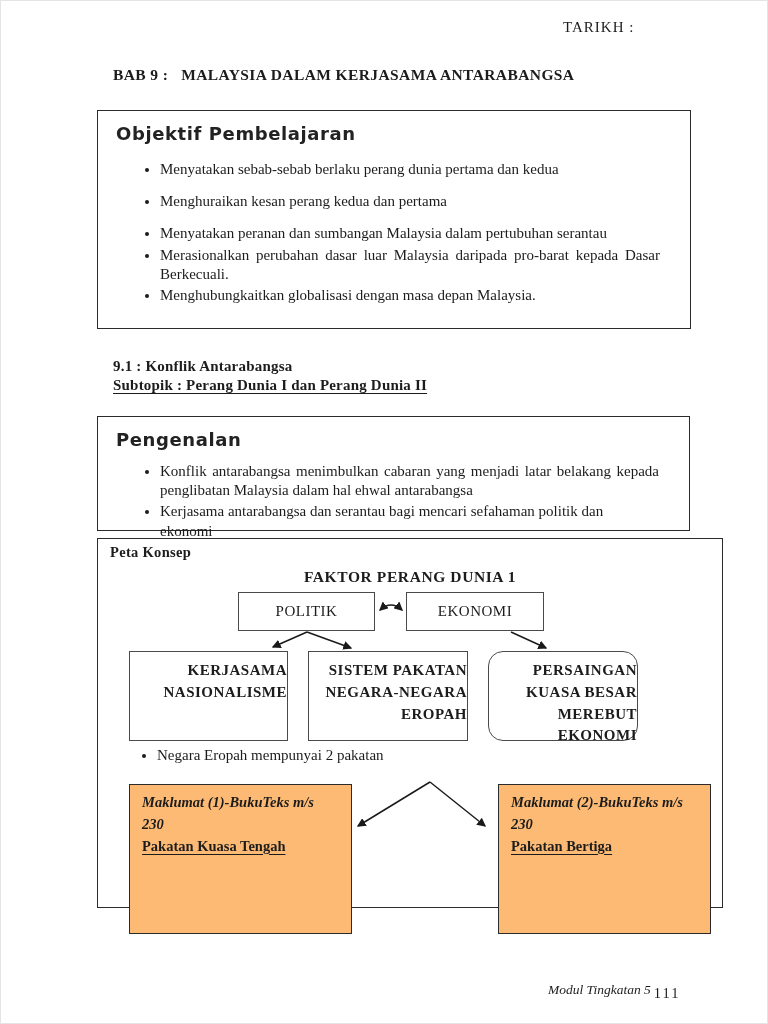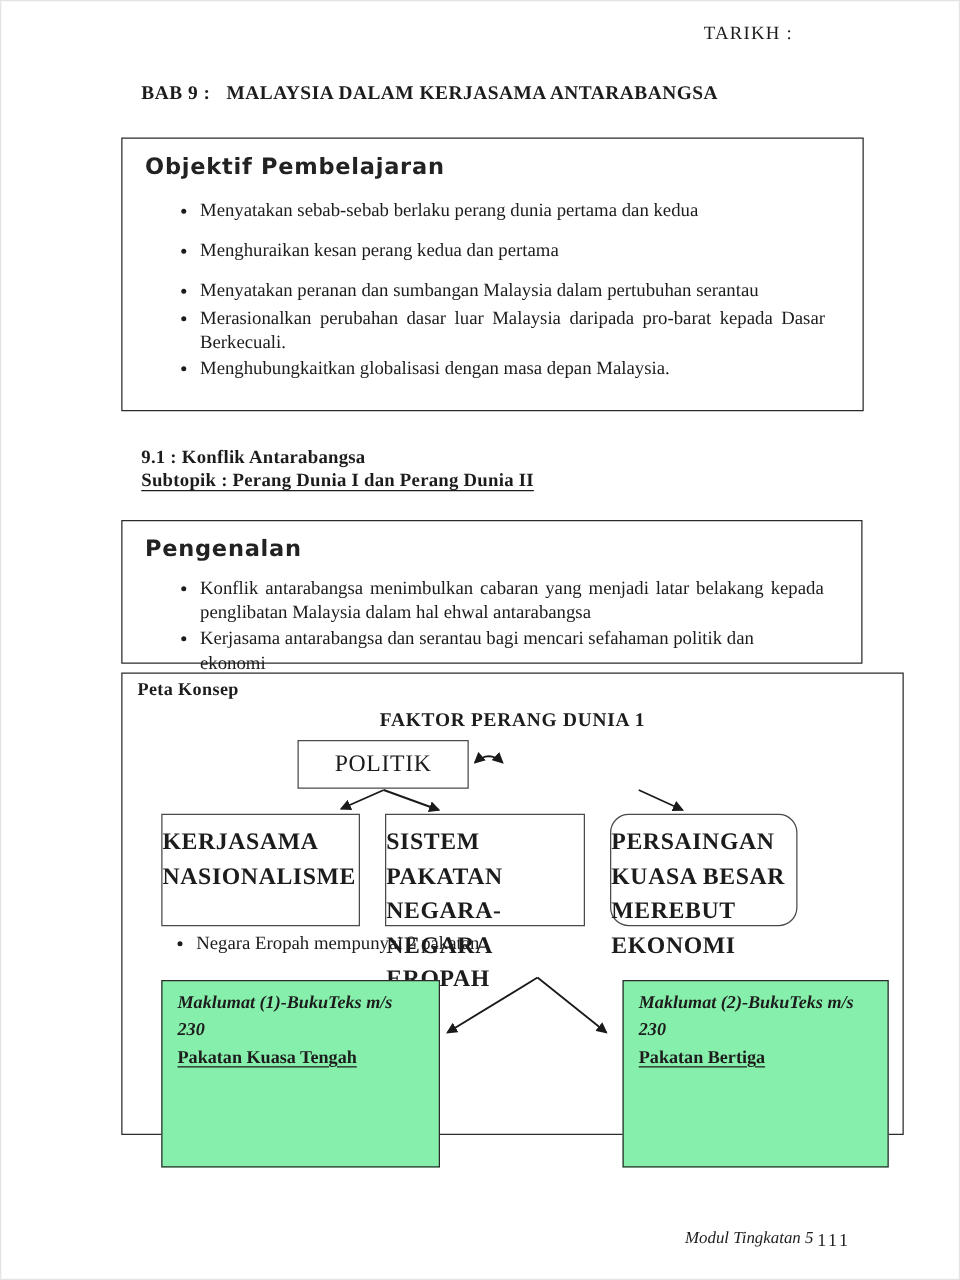--- a/index.html
+++ b/index.html
@@ -33,35 +33,35 @@
   .section-head{position:absolute;left:113px;font-size:15px;font-weight:bold;letter-spacing:.2px;}
   #topic-line{top:358px;}
   #subtopic-line{top:377px;text-decoration:underline;text-underline-offset:3px;}
 
   
   #peta-box{left:97px;top:538px;width:626px;height:370px;border-width:1.5px;}
   .peta-label{position:absolute;left:12px;top:5px;font-size:14.5px;font-weight:bold;letter-spacing:.3px;}
   .peta-title{position:absolute;left:0;top:29px;width:100%;text-align:center;font-size:15.5px;font-weight:bold;letter-spacing:.6px;}
   .node{
     position:absolute;box-sizing:border-box;border:1.8px solid #4a4a4a;background:#fff;
-    display:flex;align-items:center;justify-content:center;text-align:left;
-    font-size:19px;letter-spacing:.5px;
+    display:flex;align-items:center;justify-content:center;text-align:right;
+    font-size:15px;letter-spacing:.5px;
   }
   #node-politik{left:140px;top:53px;width:137px;height:39px;}
   #node-ekonomi{left:308px;top:53px;width:138px;height:39px;}
   .node.row{align-items:flex-start;padding-top:8px;font-weight:bold;line-height:1.45;}
   #node-kemunculan{left:31px;top:112px;width:159px;height:90px;}
   #node-sistem{left:210px;top:112px;width:160px;height:90px;}
   #node-persaingan{left:390px;top:112px;width:150px;height:90px;border-radius:15px;}
 
   .peta-note{position:absolute;left:36px;top:208px;margin:0;padding:0 0 0 23px;font-size:15px;}
   .peta-note li{list-style:disc;}
 
   .maklumat{
-    position:absolute;box-sizing:border-box;border:1.5px solid #2b2b2b;background:#86efac;
+    position:absolute;box-sizing:border-box;border:1.5px solid #2b2b2b;background:#fdba74;
     padding:7px 10px 0 12px;font-size:14.5px;font-weight:bold;line-height:1.5;
   }
   #maklumat-1{left:31px;top:245px;width:223px;height:150px;}
   #maklumat-2{left:400px;top:245px;width:213px;height:150px;}
   .mk-info{font-style:italic;}
   .mk-link{text-decoration:underline;text-underline-offset:3px;}
 
   .arrows{position:absolute;left:0;top:0;pointer-events:none;}
 
   
@@ -97,20 +97,21 @@
     <li class="just">Konflik antarabangsa menimbulkan cabaran yang menjadi latar belakang kepada penglibatan Malaysia dalam hal ehwal antarabangsa</li>
     <li>Kerjasama antarabangsa dan serantau bagi mencari sefahaman politik dan ekonomi</li>
   </ul>
 </div>
 
 <div class="sec-box" id="peta-box">
   <div class="peta-label">Peta Konsep</div>
   <div class="peta-title">FAKTOR PERANG DUNIA 1</div>
 
   <div class="node" id="node-politik">POLITIK</div>
+  <div class="node" id="node-ekonomi">EKONOMI</div>
 
   <div class="node row" id="node-kemunculan">KERJASAMA NASIONALISME</div>
   <div class="node row" id="node-sistem">SISTEM PAKATAN NEGARA-NEGARA EROPAH</div>
   <div class="node row" id="node-persaingan">PERSAINGAN KUASA BESAR MEREBUT EKONOMI</div>
 
   <ul class="peta-note">
     <li>Negara Eropah mempunyai 2 pakatan</li>
   </ul>
 
   <div class="maklumat" id="maklumat-1">

